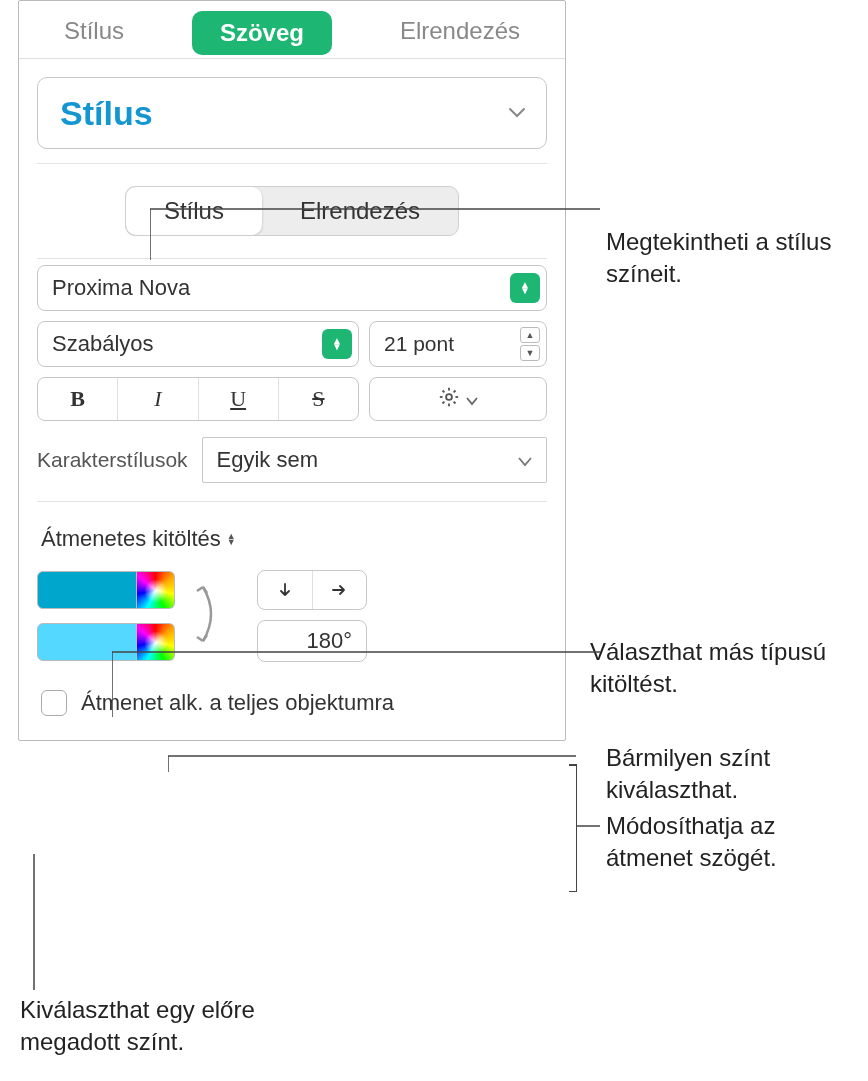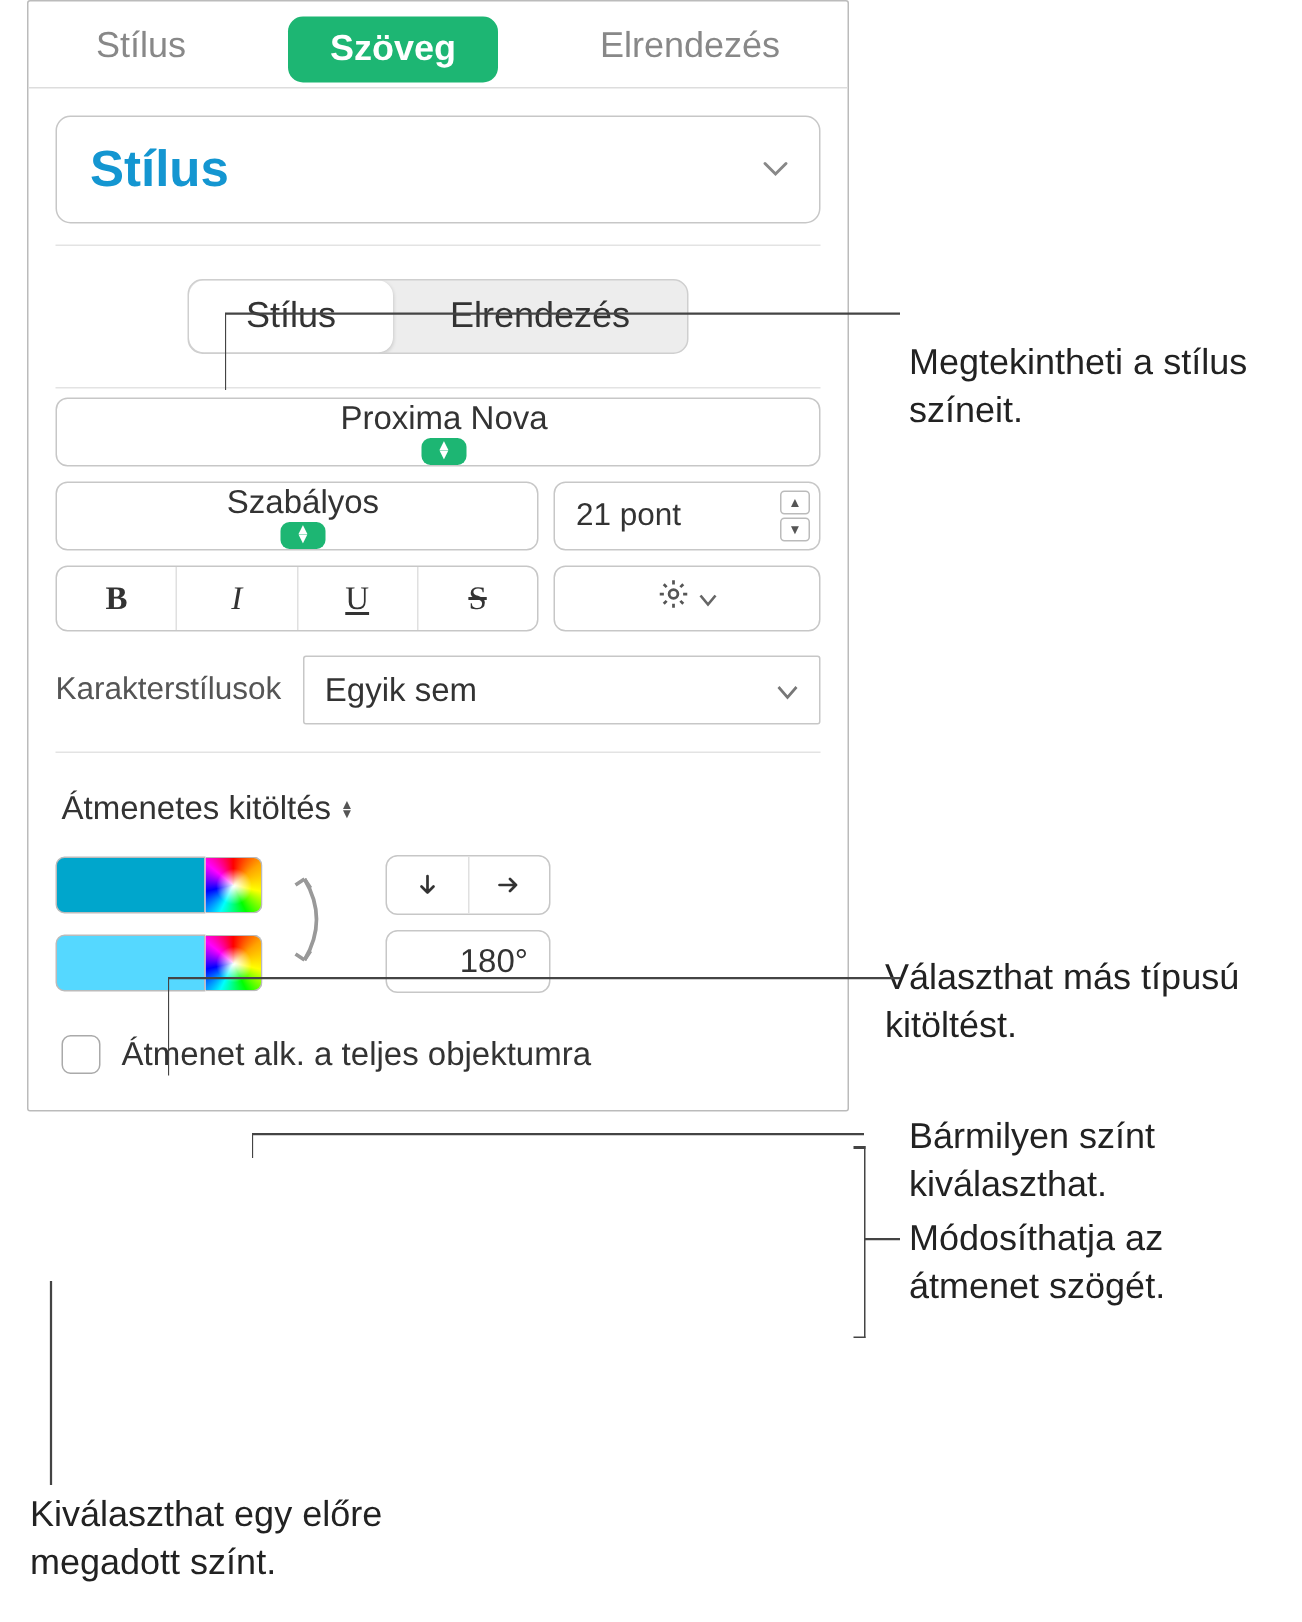--- a/index.html
+++ b/index.html
@@ -101,21 +101,20 @@
     height: 46px;
     border: 1px solid #c7c7c7;
     border-radius: 8px;
     background: #fff;
     display: flex;
     align-items: center;
     justify-content: space-between;
     padding: 0 6px 0 14px;
     cursor: pointer;
     font-size: 22px;
-    flex-direction: column;
   }
   .popup .caret {
     width: 30px; height: 30px;
     background: #1db673;
     border-radius: 6px;
     display:flex; align-items:center; justify-content:center;
   }
   .doublecaret { display:flex; flex-direction:column; line-height:6px; color:#fff; font-size:10px; }
   .doublecaret.dark { color:#555; }
 

